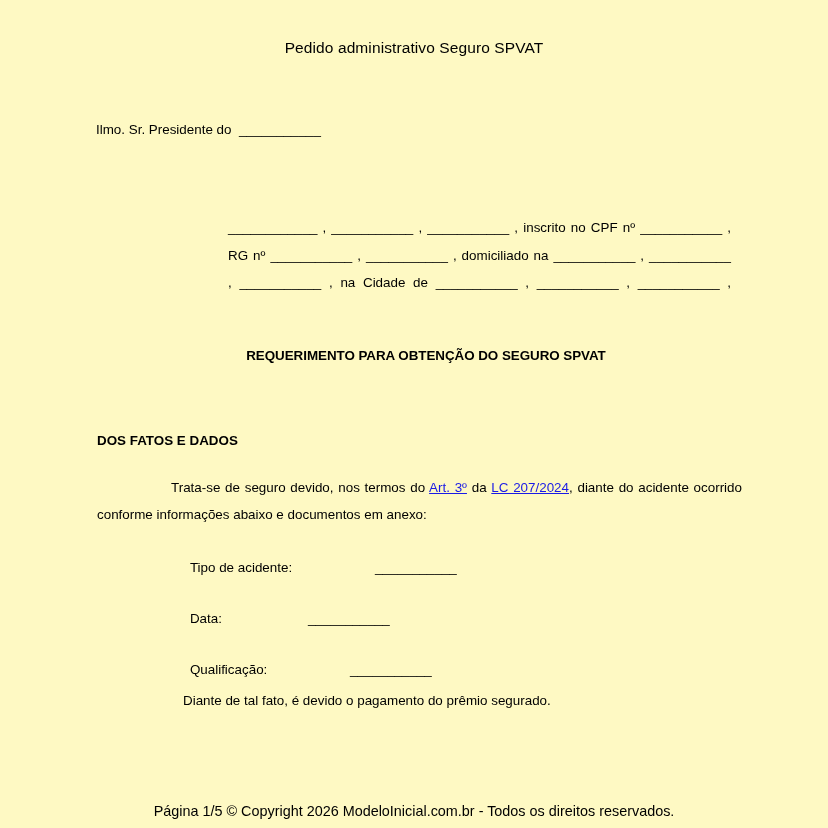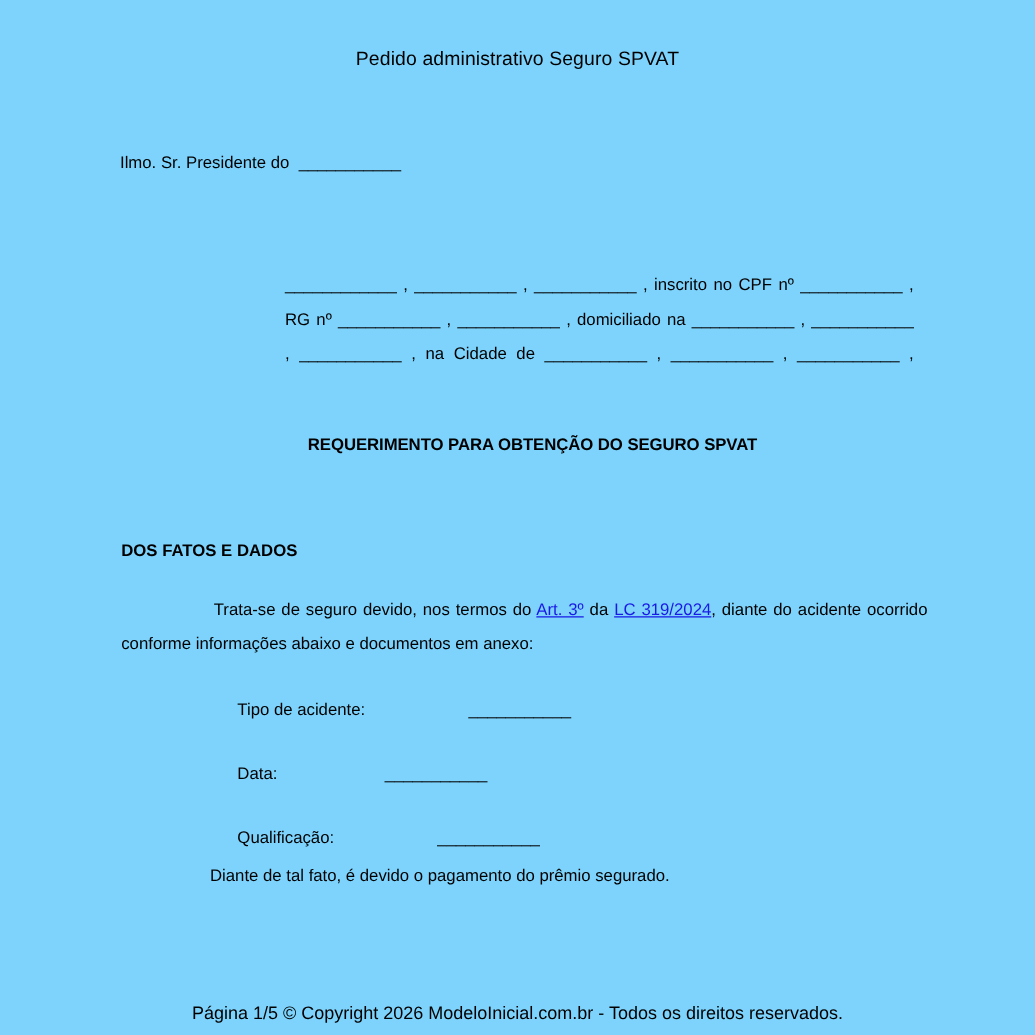--- a/index.html
+++ b/index.html
@@ -12,21 +12,21 @@
     height: 828px;
     font-family: "Liberation Sans", sans-serif;
     color: #000000;
     overflow: hidden;
     position: relative;
   }
   .page {
     position: relative;
     width: 828px;
     height: 828px;
-    background: #7dd3fc;
+    background: #fef9c3;
   }
 
   
   .doc-title {
     position: absolute;
     top: 38px;
     left: 0;
     width: 828px;
     text-align: center;
     font-size: 15.5px;
@@ -124,21 +124,21 @@
     display: inline-block;
     text-align: left;
   }
   .row-tipo  { top: 538px; }
   .row-data  { top: 589px; }
   .row-qual  { top: 640px; }
 
   .closing-line {
     position: absolute;
     top: 691px;
-    left: 168px;
+    left: 183px;
     font-size: 13.4px;
     line-height: 20px;
     white-space: pre;
   }
 
   
   .footer {
     position: absolute;
     top: 765px;
     left: 0;
@@ -162,21 +162,21 @@
     <span class="qual-line j">____________ ,  ___________ ,  ___________ ,  inscrito  no  CPF  nº  ___________ ,</span>
     <span class="qual-line j">RG nº  ___________ ,  ___________ , domiciliado na  ___________ ,  ___________</span>
     <span class="qual-line j">,  ___________  ,  na  Cidade  de  ___________   ,  ___________  ,  ___________ ,</span>
   </div>
 
   <div class="request-heading">REQUERIMENTO PARA OBTENÇÃO DO SEGURO SPVAT</div>
 
   <div class="section-heading">DOS FATOS E DADOS</div>
 
   <div class="facts-para">
-    <span class="indent"></span><span>Trata-se de seguro devido, nos termos do </span><a class="lawlink" href="#">Art. 3º</a><span> da </span><a class="lawlink" href="#">LC 319/2024</a><span>, diante do acidente ocorrido conforme informações abaixo e documentos em anexo:</span>
+    <span class="indent"></span><span>Trata-se de seguro devido, nos termos do </span><a class="lawlink" href="#">Art. 3º</a><span> da </span><a class="lawlink" href="#">LC 207/2024</a><span>, diante do acidente ocorrido conforme informações abaixo e documentos em anexo:</span>
   </div>
 
   <div class="field-row row-tipo">
     <span class="flabel" style="width: 150px;">Tipo de acidente:</span><span class="fblank" style="margin-left: 35px;">___________</span>
   </div>
 
   <div class="field-row row-data">
     <span class="flabel" style="width: 100px;">Data:</span><span class="fblank" style="margin-left: 18px;">___________</span>
   </div>
 

